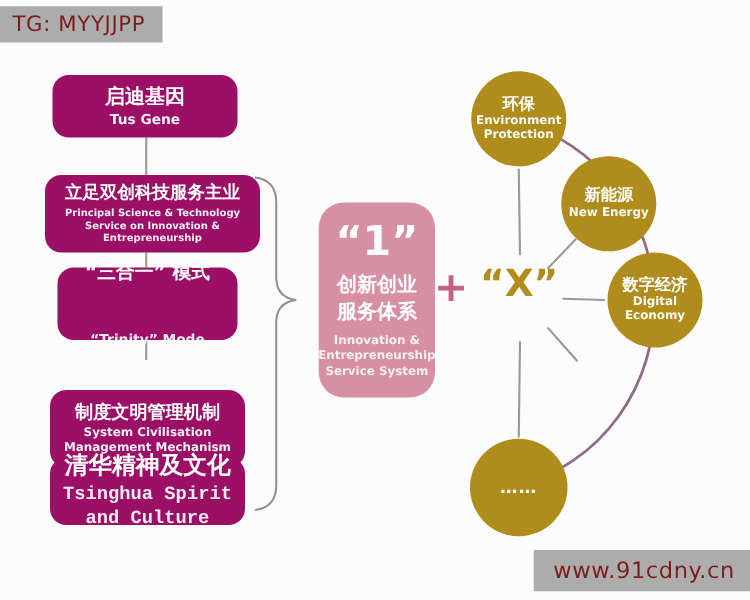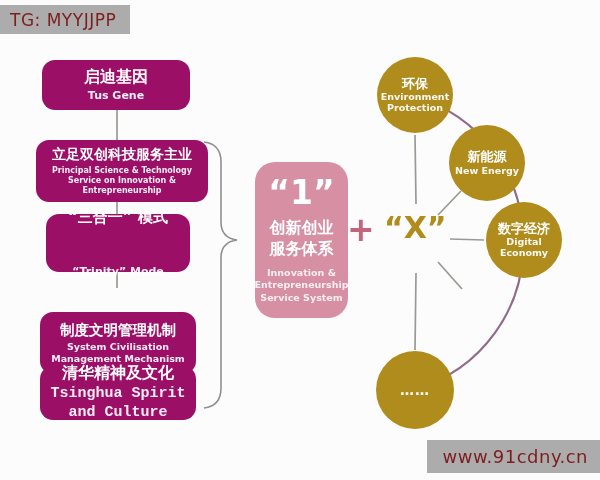--- a/index.html
+++ b/index.html
@@ -34,21 +34,21 @@
   .mbox-en{font-weight:bold;color:rgba(255,255,255,.92);line-height:1.25;margin-top:2px;}
   .mbox1{left:42px;top:60px;width:148px;height:50px;}
   .mbox1 .mbox-cn{font-size:16px;} .mbox1 .mbox-en{font-size:11px;}
   .mbox2{left:36px;top:140px;width:172px;height:62px;text-align:center;}
   .mbox2 .mbox-cn{font-size:14px;} .mbox2 .mbox-en{font-size:8px;}
   .mbox3{left:46px;top:214px;width:144px;height:58px;gap:36px;}
   .mbox3 .mbox-cn{font-size:15px;} .mbox3 .mbox-en{font-size:11px;}
   .mbox4{left:40px;top:280px;width:156px;height:62px;margin-top:32px;}
   .mbox4 .mbox-cn{font-size:14.5px;} .mbox4 .mbox-en{font-size:9.5px;}
   .mbox5{left:40px;top:366px;width:156px;height:54px;}
-  .mbox5 .mbox-cn{font-size:16px;} .mbox5 .mbox-en{font-size:15px;font-family:Liberation Mono, monospace;}
+  .mbox5 .mbox-cn{font-size:19px;} .mbox5 .mbox-en{font-size:15px;font-family:Liberation Mono, monospace;}
 
   .center-box{position:absolute;left:255px;top:162px;width:93px;height:156px;
         background:var(--center-pink);border-radius:20px;color:#fff;z-index:3;
         display:flex;flex-direction:column;align-items:center;justify-content:center;
         text-align:center;padding:4px 3px;box-sizing:border-box;}
   .center-number{font-size:33px;font-weight:bold;line-height:1;margin-bottom:8px;}
   .center-cn{font-size:16px;font-weight:bold;line-height:1.35;}
   .center-en{font-size:9.5px;font-weight:bold;color:rgba(255,255,255,.85);
              line-height:1.3;margin-top:7px;}
 

